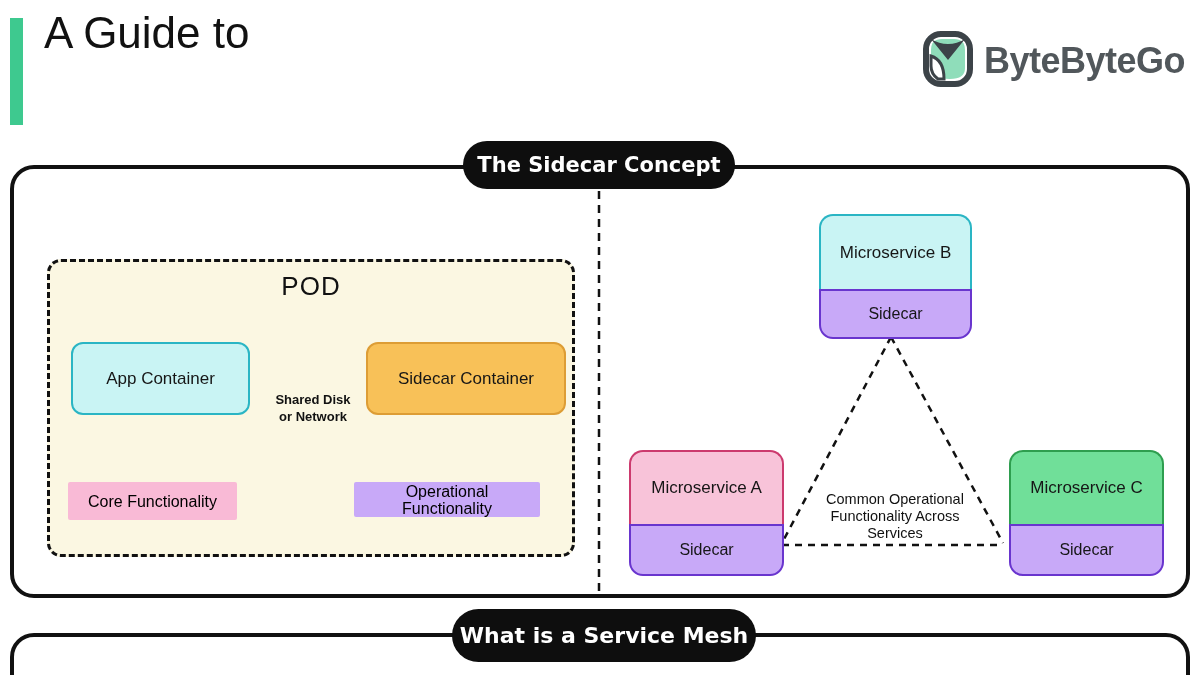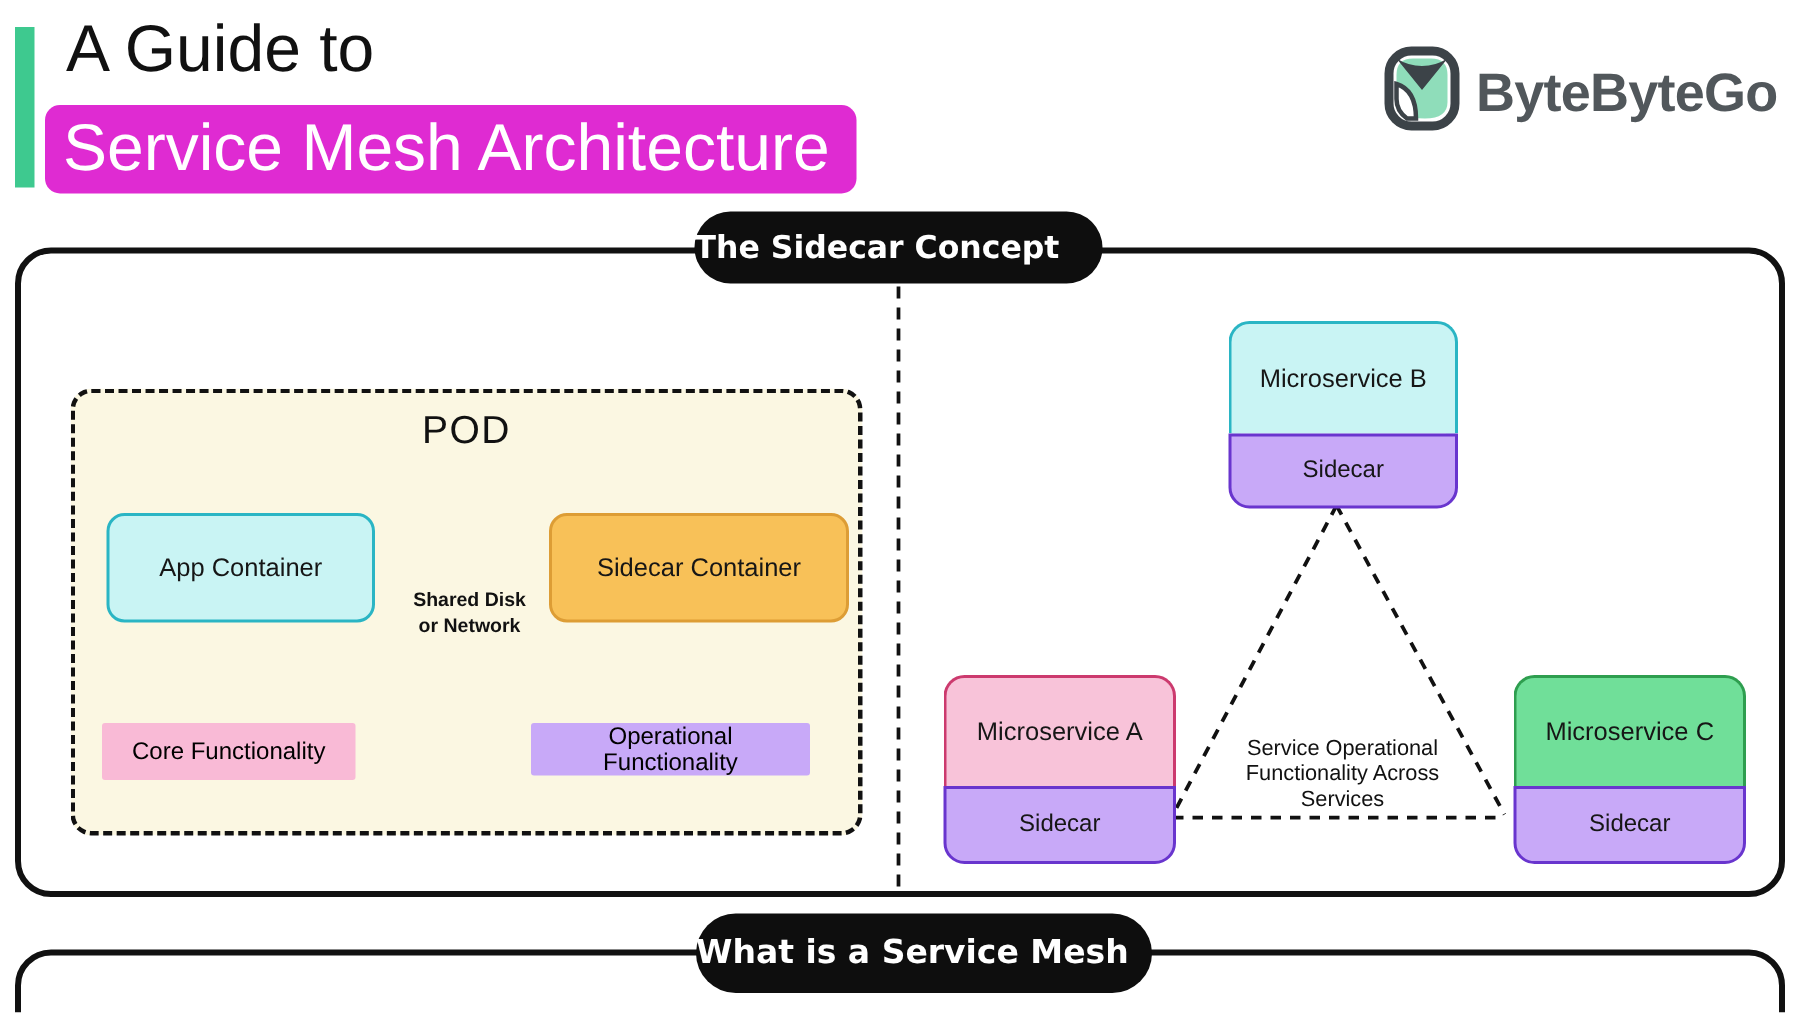--- a/index.html
+++ b/index.html
@@ -12,23 +12,23 @@
   .title2{position:absolute;left:30px;top:70px;height:57px;background:#DF2BD2;border-radius:10px;
           color:#fff;font-size:44px;font-weight:500;line-height:57px;padding:0 18px 2px 12px;}
   .brand{position:absolute;left:922px;top:30px;display:flex;align-items:center;gap:10px;}
   .brand-text{font-size:36px;font-weight:700;color:#51575B;letter-spacing:-0.5px;}
 
   
   .panel{position:absolute;box-sizing:border-box;background:#fff;border:4px solid #111;border-radius:24px;}
   .panel1{left:10px;top:165px;width:1180px;height:433px;}
   .panel2{left:10px;top:633px;width:1180px;height:220px;}
   .pill{position:absolute;box-sizing:border-box;background:#0E0E0E;border-radius:28px;color:#fff;
-        font-family:"DejaVu Sans",sans-serif;font-weight:800;text-align:left;z-index:5;}
+        font-family:"DejaVu Sans",sans-serif;font-weight:800;text-align:center;z-index:5;}
   .pill1{left:463px;top:141px;width:272px;height:48px;font-size:21px;line-height:48px;}
-  .pill2{left:464px;top:609px;width:304px;height:53px;font-size:22px;line-height:53px;}
+  .pill2{left:452px;top:609px;width:304px;height:53px;font-size:22px;line-height:53px;}
 
   .overlay{position:absolute;left:0;top:0;width:100%;height:100%;}
 
   
   .pod-box{position:absolute;left:33px;top:90px;width:528px;height:298px;box-sizing:border-box;
            background:#FBF7E2;border:3px dashed #111;border-radius:14px;}
   .pod-title{position:absolute;left:227px;top:102px;width:140px;text-align:center;
              font-size:26px;font-weight:500;letter-spacing:1px;}
   .node{position:absolute;box-sizing:border-box;border-radius:12px;display:flex;align-items:center;
         justify-content:center;text-align:center;font-size:17px;font-weight:400;color:#161616;}
@@ -59,21 +59,20 @@
   .center-label{position:absolute;left:791px;top:322px;width:180px;text-align:center;
                 font-size:14.5px;font-weight:500;line-height:17px;}
 </style>
 </head>
 <body>
 
 <div class="stage">
 
   <div class="accent-bar"></div>
   <div class="title1">A Guide to</div>
-  <div class="title2">Service Mesh Architecture</div>
 
   <div class="brand">
     <span>
       <svg width="52" height="58" viewBox="0 0 52 58">
         <rect x="4" y="4" width="44" height="50" rx="15" fill="#ffffff" stroke="#3C4348" stroke-width="6"></rect>
         <path d="M9 20 Q9 9 20 9 L32 9 Q43 9 43 20 L43 38 Q43 49 28 49 Q9 49 9 36 Z" fill="#8FDDBA"></path>
         <path d="M9 9 L26 30 L43 9 Q35 14 26 14 Q17 14 9 9 Z" fill="#3C4348"></path>
         <path d="M9 26 Q22 30 22 49 L16 49 Q9 44 9 36 Z" fill="#ffffff" stroke="#3C4348" stroke-width="3"></path>
       </svg>
     </span>
@@ -128,21 +127,21 @@
     <div class="ms ms-a">
       <div class="top">Microservice A</div>
       <div class="bottom">Sidecar</div>
     </div>
     <div class="ms ms-c">
       <div class="top">Microservice C</div>
       <div class="bottom">Sidecar</div>
     </div>
 
     <div class="center-label">
-      <div>Service Operational</div>
+      <div>Common Operational</div>
       <div>Functionality Across</div>
       <div>Services</div>
     </div>
   </div>
 
   <div class="pill pill1">The Sidecar Concept</div>
 
   <div class="panel panel2"></div>
   <div class="pill pill2">What is a Service Mesh</div>
 

